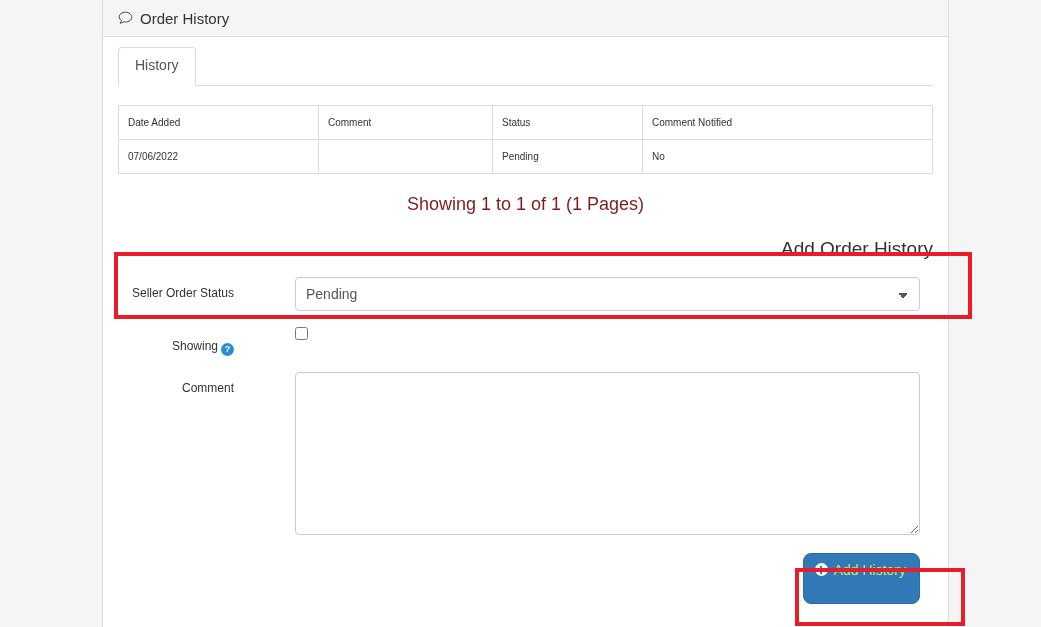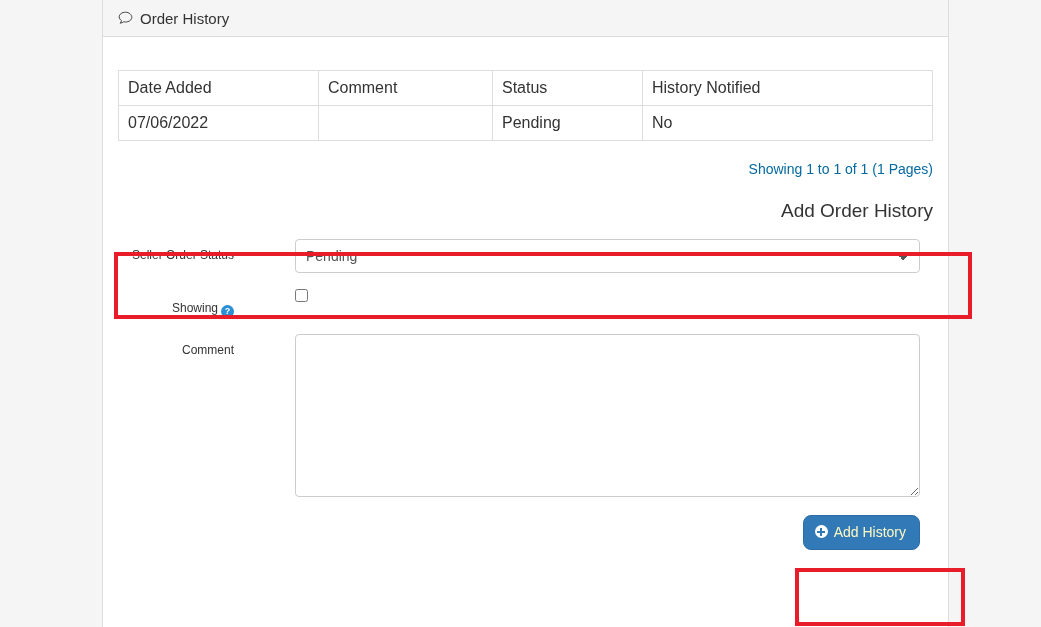--- a/index.html
+++ b/index.html
@@ -81,41 +81,41 @@
   table.history-table {
     width: 100%;
     border-collapse: collapse;
     border: 1px solid #dddddd;
   }
   table.history-table th,
   table.history-table td {
     border-right: 1px solid #dddddd;
     border-bottom: 1px solid #dddddd;
     padding: 8px 9px;
-    font-size: 16px;
+    font-size: 10px;
     font-weight: normal;
     text-align: left;
     color: #333333;
     height: 34px;
     vertical-align: middle;
   }
   table.history-table th:last-child,
   table.history-table td:last-child { border-right: none; }
   table.history-table tr:last-child td { border-bottom: none; }
   table.history-table th { color: #333333; }
 
   .col-date    { width: 200px; }
   .col-comment { width: 174px; }
   .col-status  { width: 150px; }
 
   .pagination-info {
     margin-top: 20px;
-    text-align: right;
-    font-size: 14px;
-    color: #0369a1;
+    text-align: center;
+    font-size: 18px;
+    color: #7f1d1d;
   }
 
   
   h3.section-title {
     margin: 24px 0 0 0;
     font-size: 19px;
     font-weight: normal;
     color: #333333;
     line-height: 1.1;
     text-align: right;
@@ -202,24 +202,24 @@
     text-align: right;
   }
 
   .btn-primary {
     display: inline-flex;
     align-items: center;
     gap: 6px;
     background: #3279b7;
     border: 1px solid #2e6da4;
     border-radius: 8px;
-    color: #fef9c3;
-    font-size: 14px;
-    font-family: "Liberation Sans", sans-serif;
-    padding: 7px 13px 8px 11px;
+    color: #bef264;
+    font-size: 14px;
+    font-family: "Liberation Sans", sans-serif;
+    padding: 7px 13px 24px 11px;
     cursor: pointer;
     line-height: 1.3;
   }
   .btn-primary .plus-circle {
     display: inline-block;
     width: 13px; height: 13px;
     border-radius: 50%;
     background: #ffffff;
     position: relative;
     flex: 0 0 13px;
@@ -264,29 +264,34 @@
                    -0.1 0.8-0.5 1.7-1.4 2.6 1.6-0.2 2.8-0.8 3.6-1.4
                    0.6 0.1 1.2 0.2 1.8 0.2 3.5 0 6.3-2.1 6.3-4.7
                    S11 1.2 7.5 1.2z" fill="none" stroke="#333333" stroke-width="0.9"></path>
         </svg>
       </span>
       <span>Order History</span>
     </div>
 
     <div class="panel-body">
 
+      <ul class="nav-tabs">
+        <li>
+          <a class="tab-link">History</a>
+        </li>
+      </ul>
 
       <div class="table-wrap">
         <table class="history-table">
           <thead>
             <tr>
               <th class="col-date">Date Added</th>
               <th class="col-comment">Comment</th>
               <th class="col-status">Status</th>
-              <th>History Notified</th>
+              <th>Comment Notified</th>
             </tr>
           </thead>
           <tbody>
             <tr>
               <td>07/06/2022</td>
               <td></td>
               <td>Pending</td>
               <td>No</td>
             </tr>
           </tbody>

